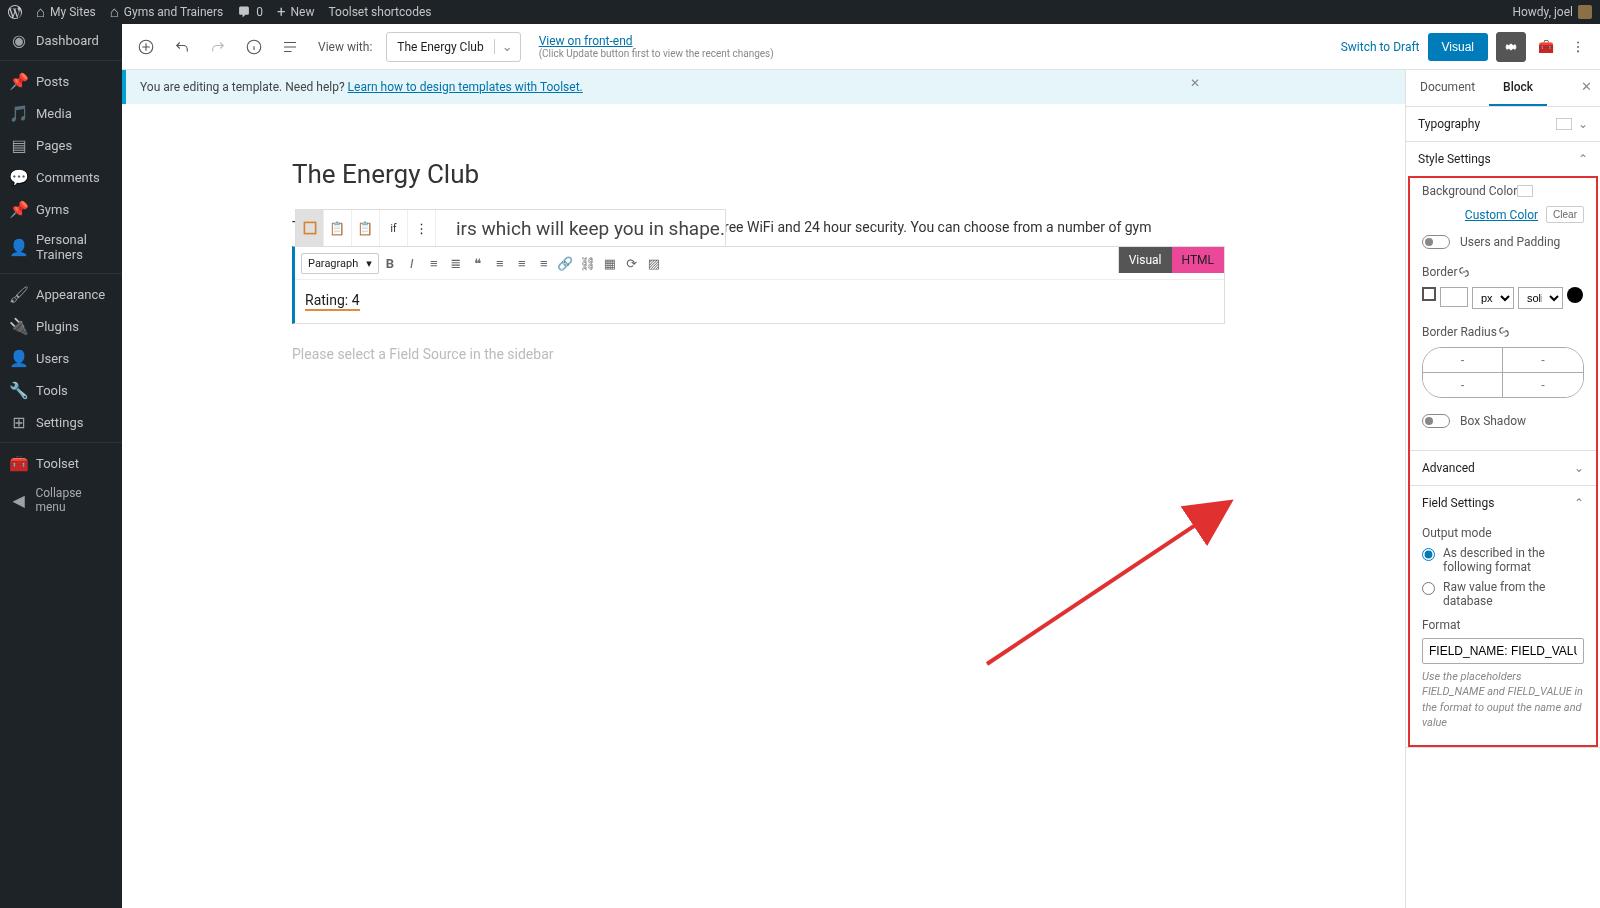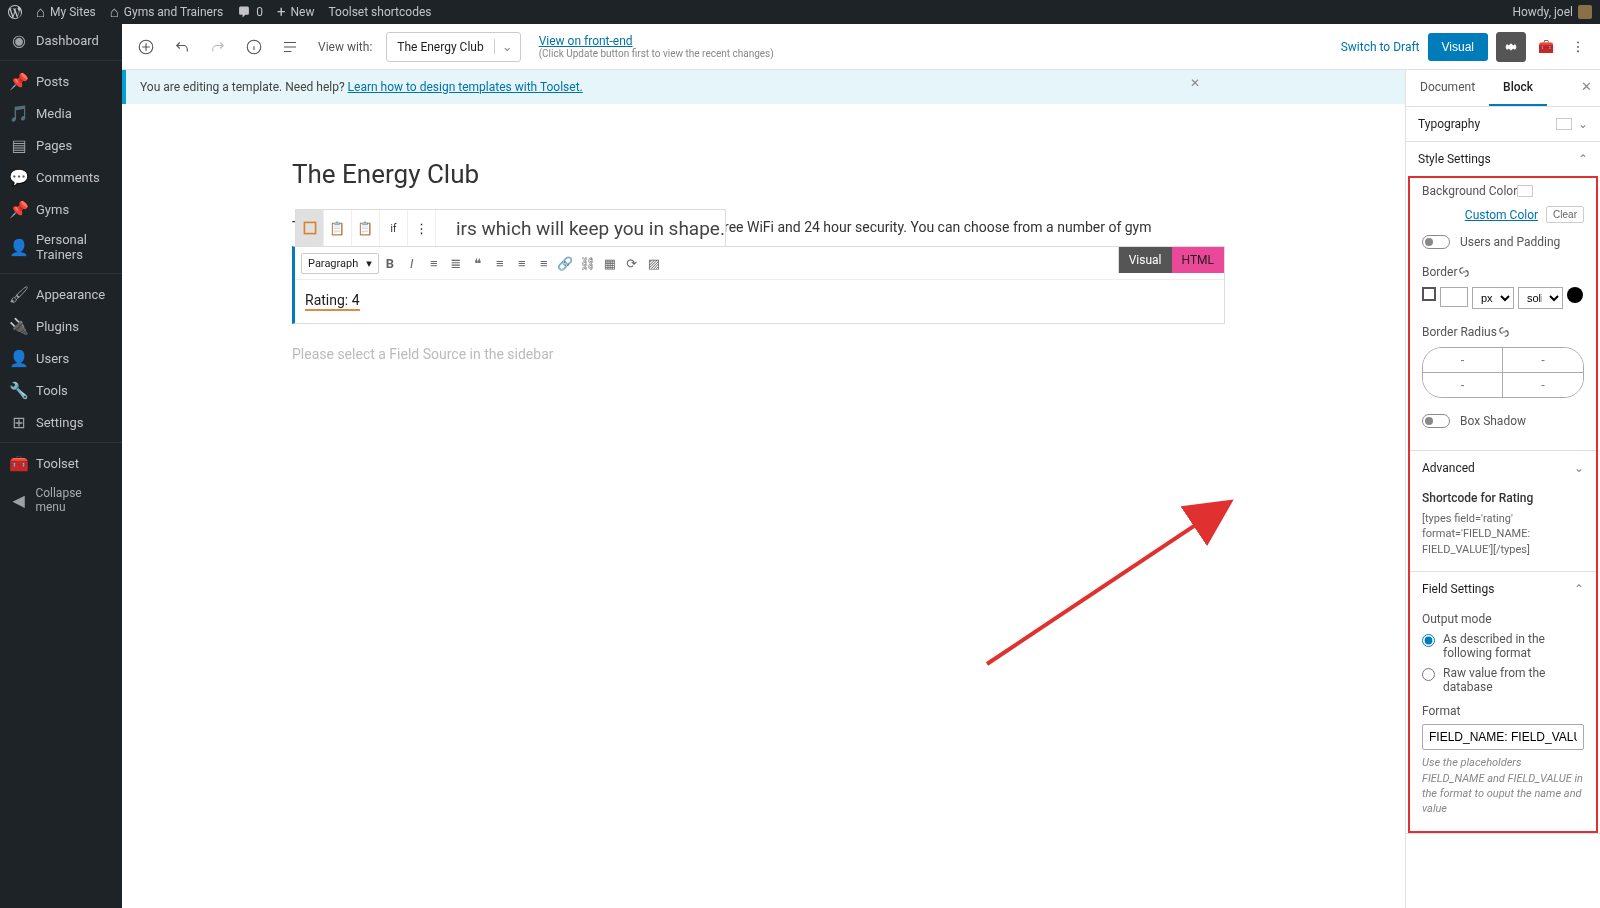--- a/index.html
+++ b/index.html
@@ -406,24 +406,20 @@
               <span class="toggle"></span>
               <span style="flex:1;margin-left:10px">Box Shadow</span>
             </div>
           </div>
 
           <div class="panel-section" style="border-top:1px solid #e0e0e0;border-bottom:none">
             <div class="panel-header">
               <span>Advanced</span>
               <span class="chev">⌄</span>
             </div>
-            <div class="panel-body">
-              <div class="sub-label" style="font-weight:500;color:#333">Shortcode for Rating</div>
-              <div style="font-size:11px;color:#666;line-height:1.4">[types field='rating' format='FIELD_NAME: FIELD_VALUE'][/types]</div>
-            </div>
           </div>
 
           <div class="panel-section" style="border-top:1px solid #e0e0e0;border-bottom:none">
             <div class="panel-header">
               <span>Field Settings</span>
               <span class="chev">⌃</span>
             </div>
             <div class="panel-body">
               <div class="sub-label">Output mode</div>
               <label class="radio-row">

